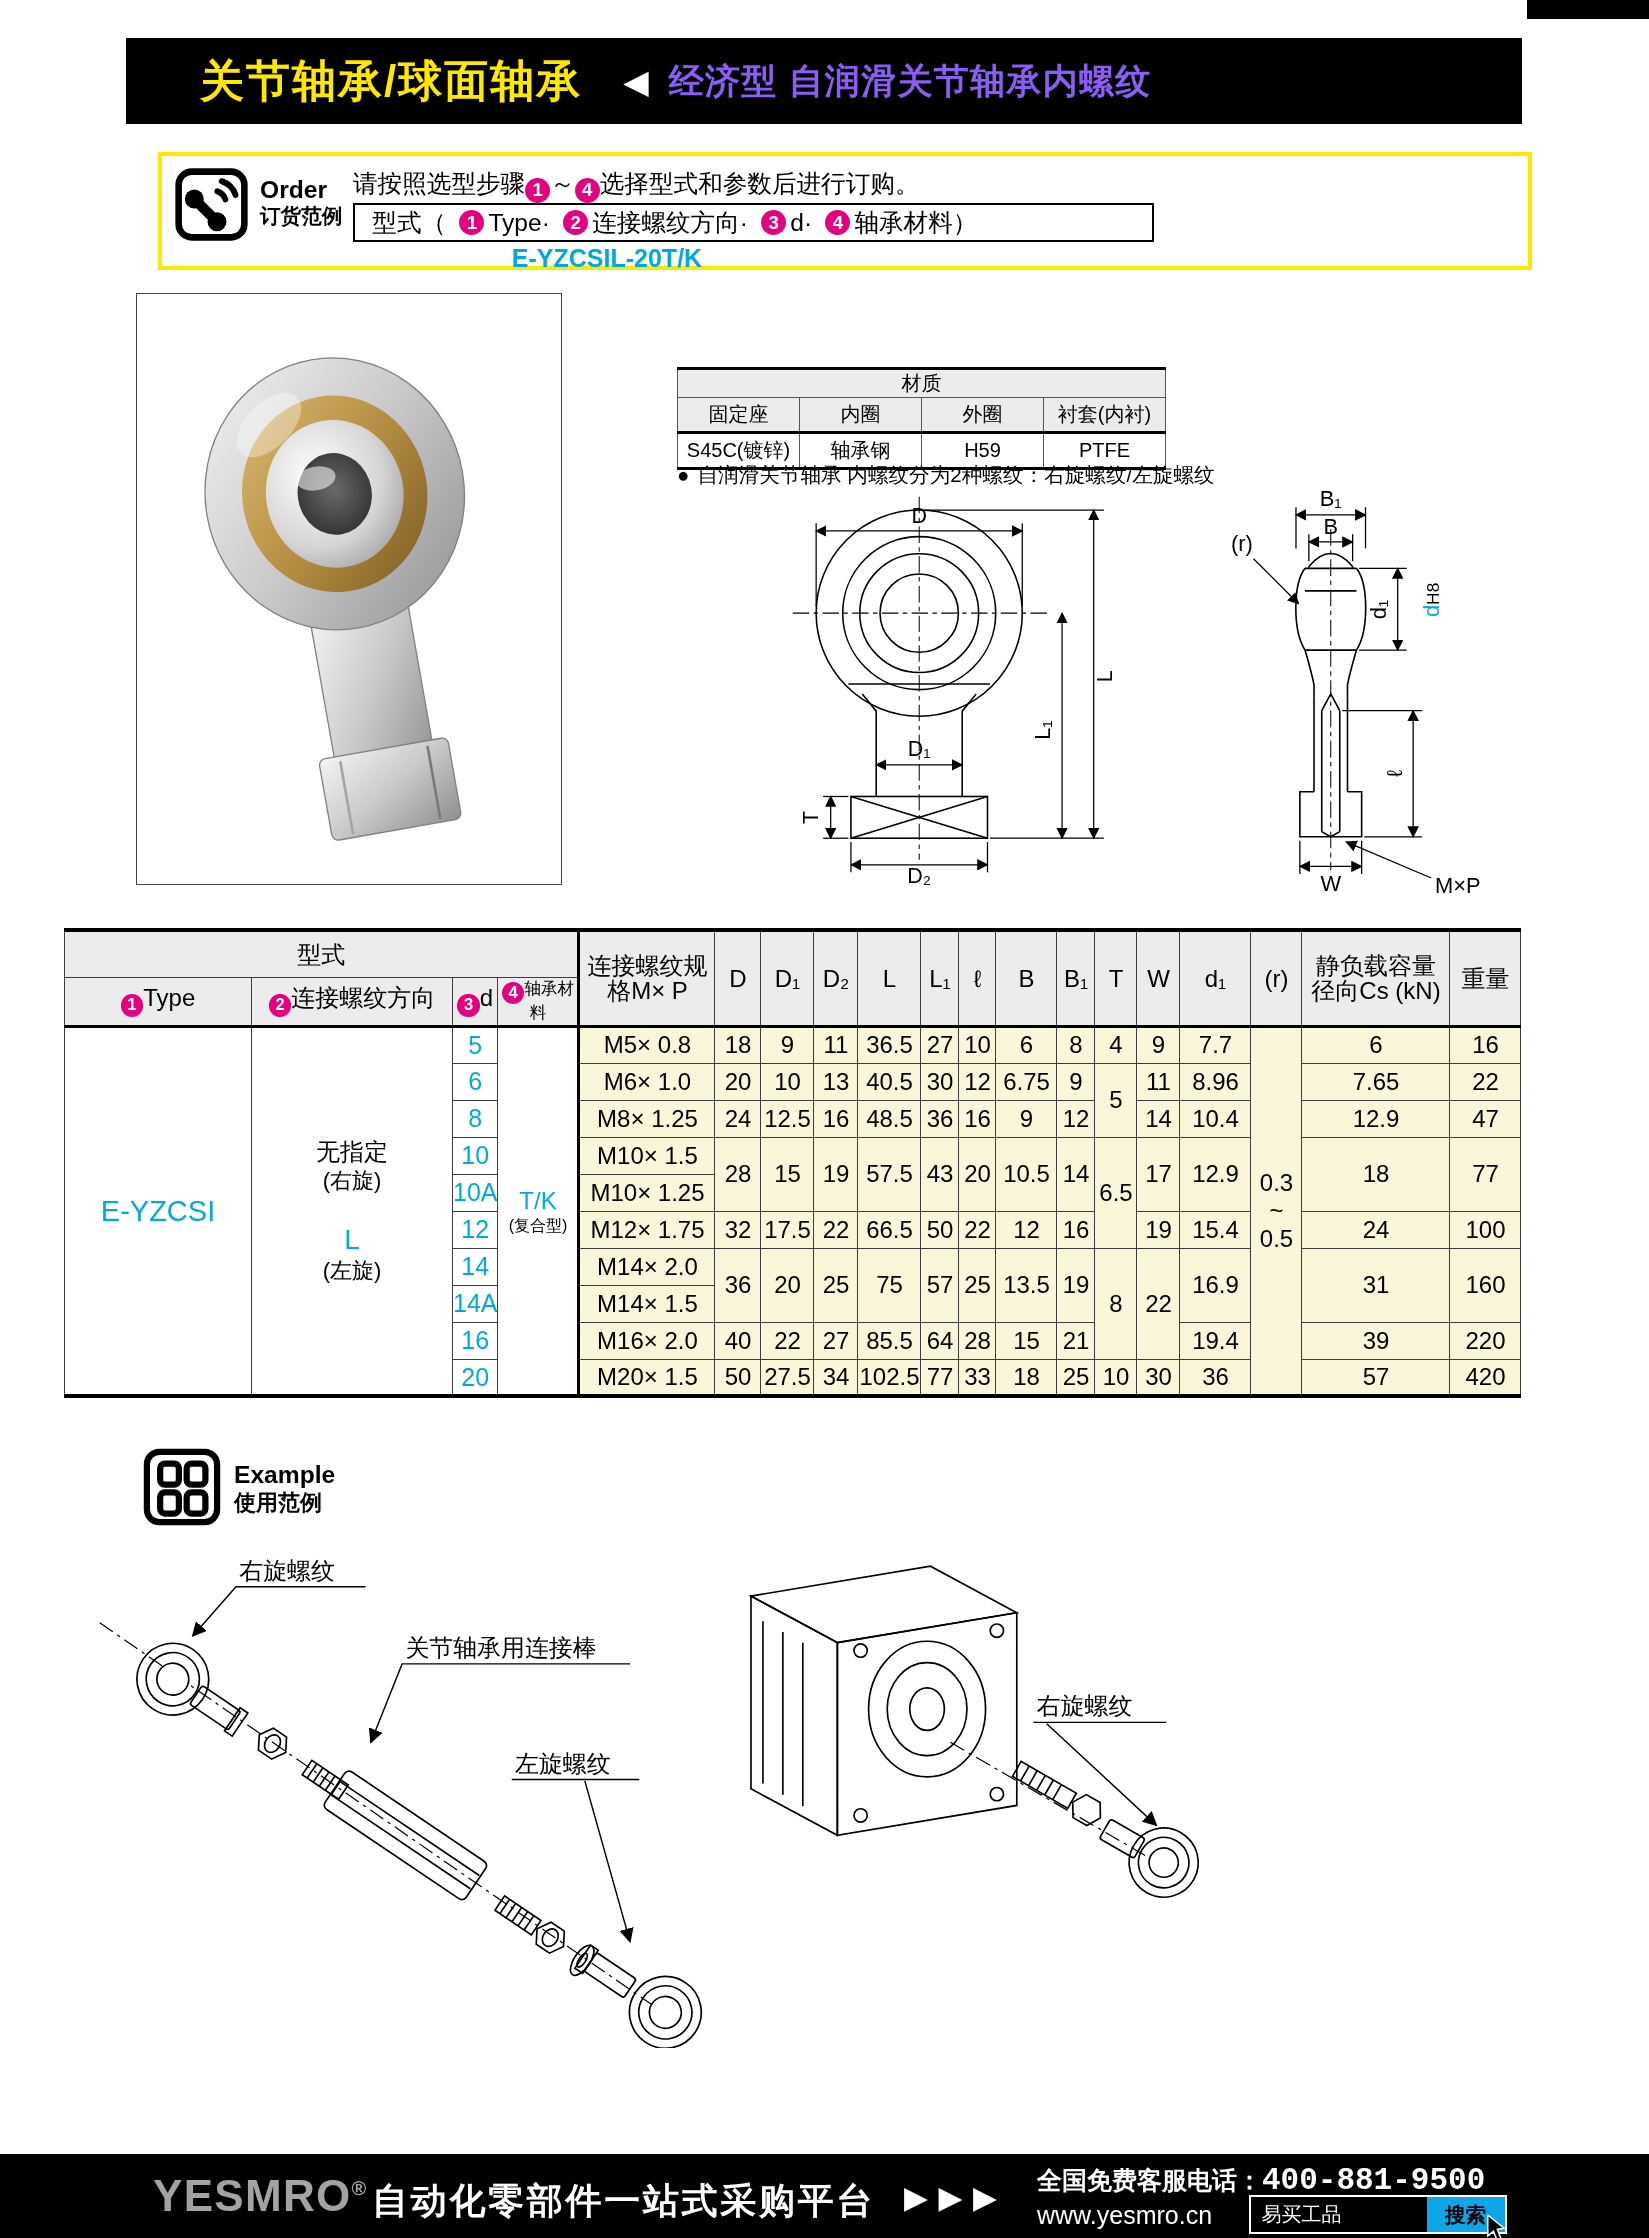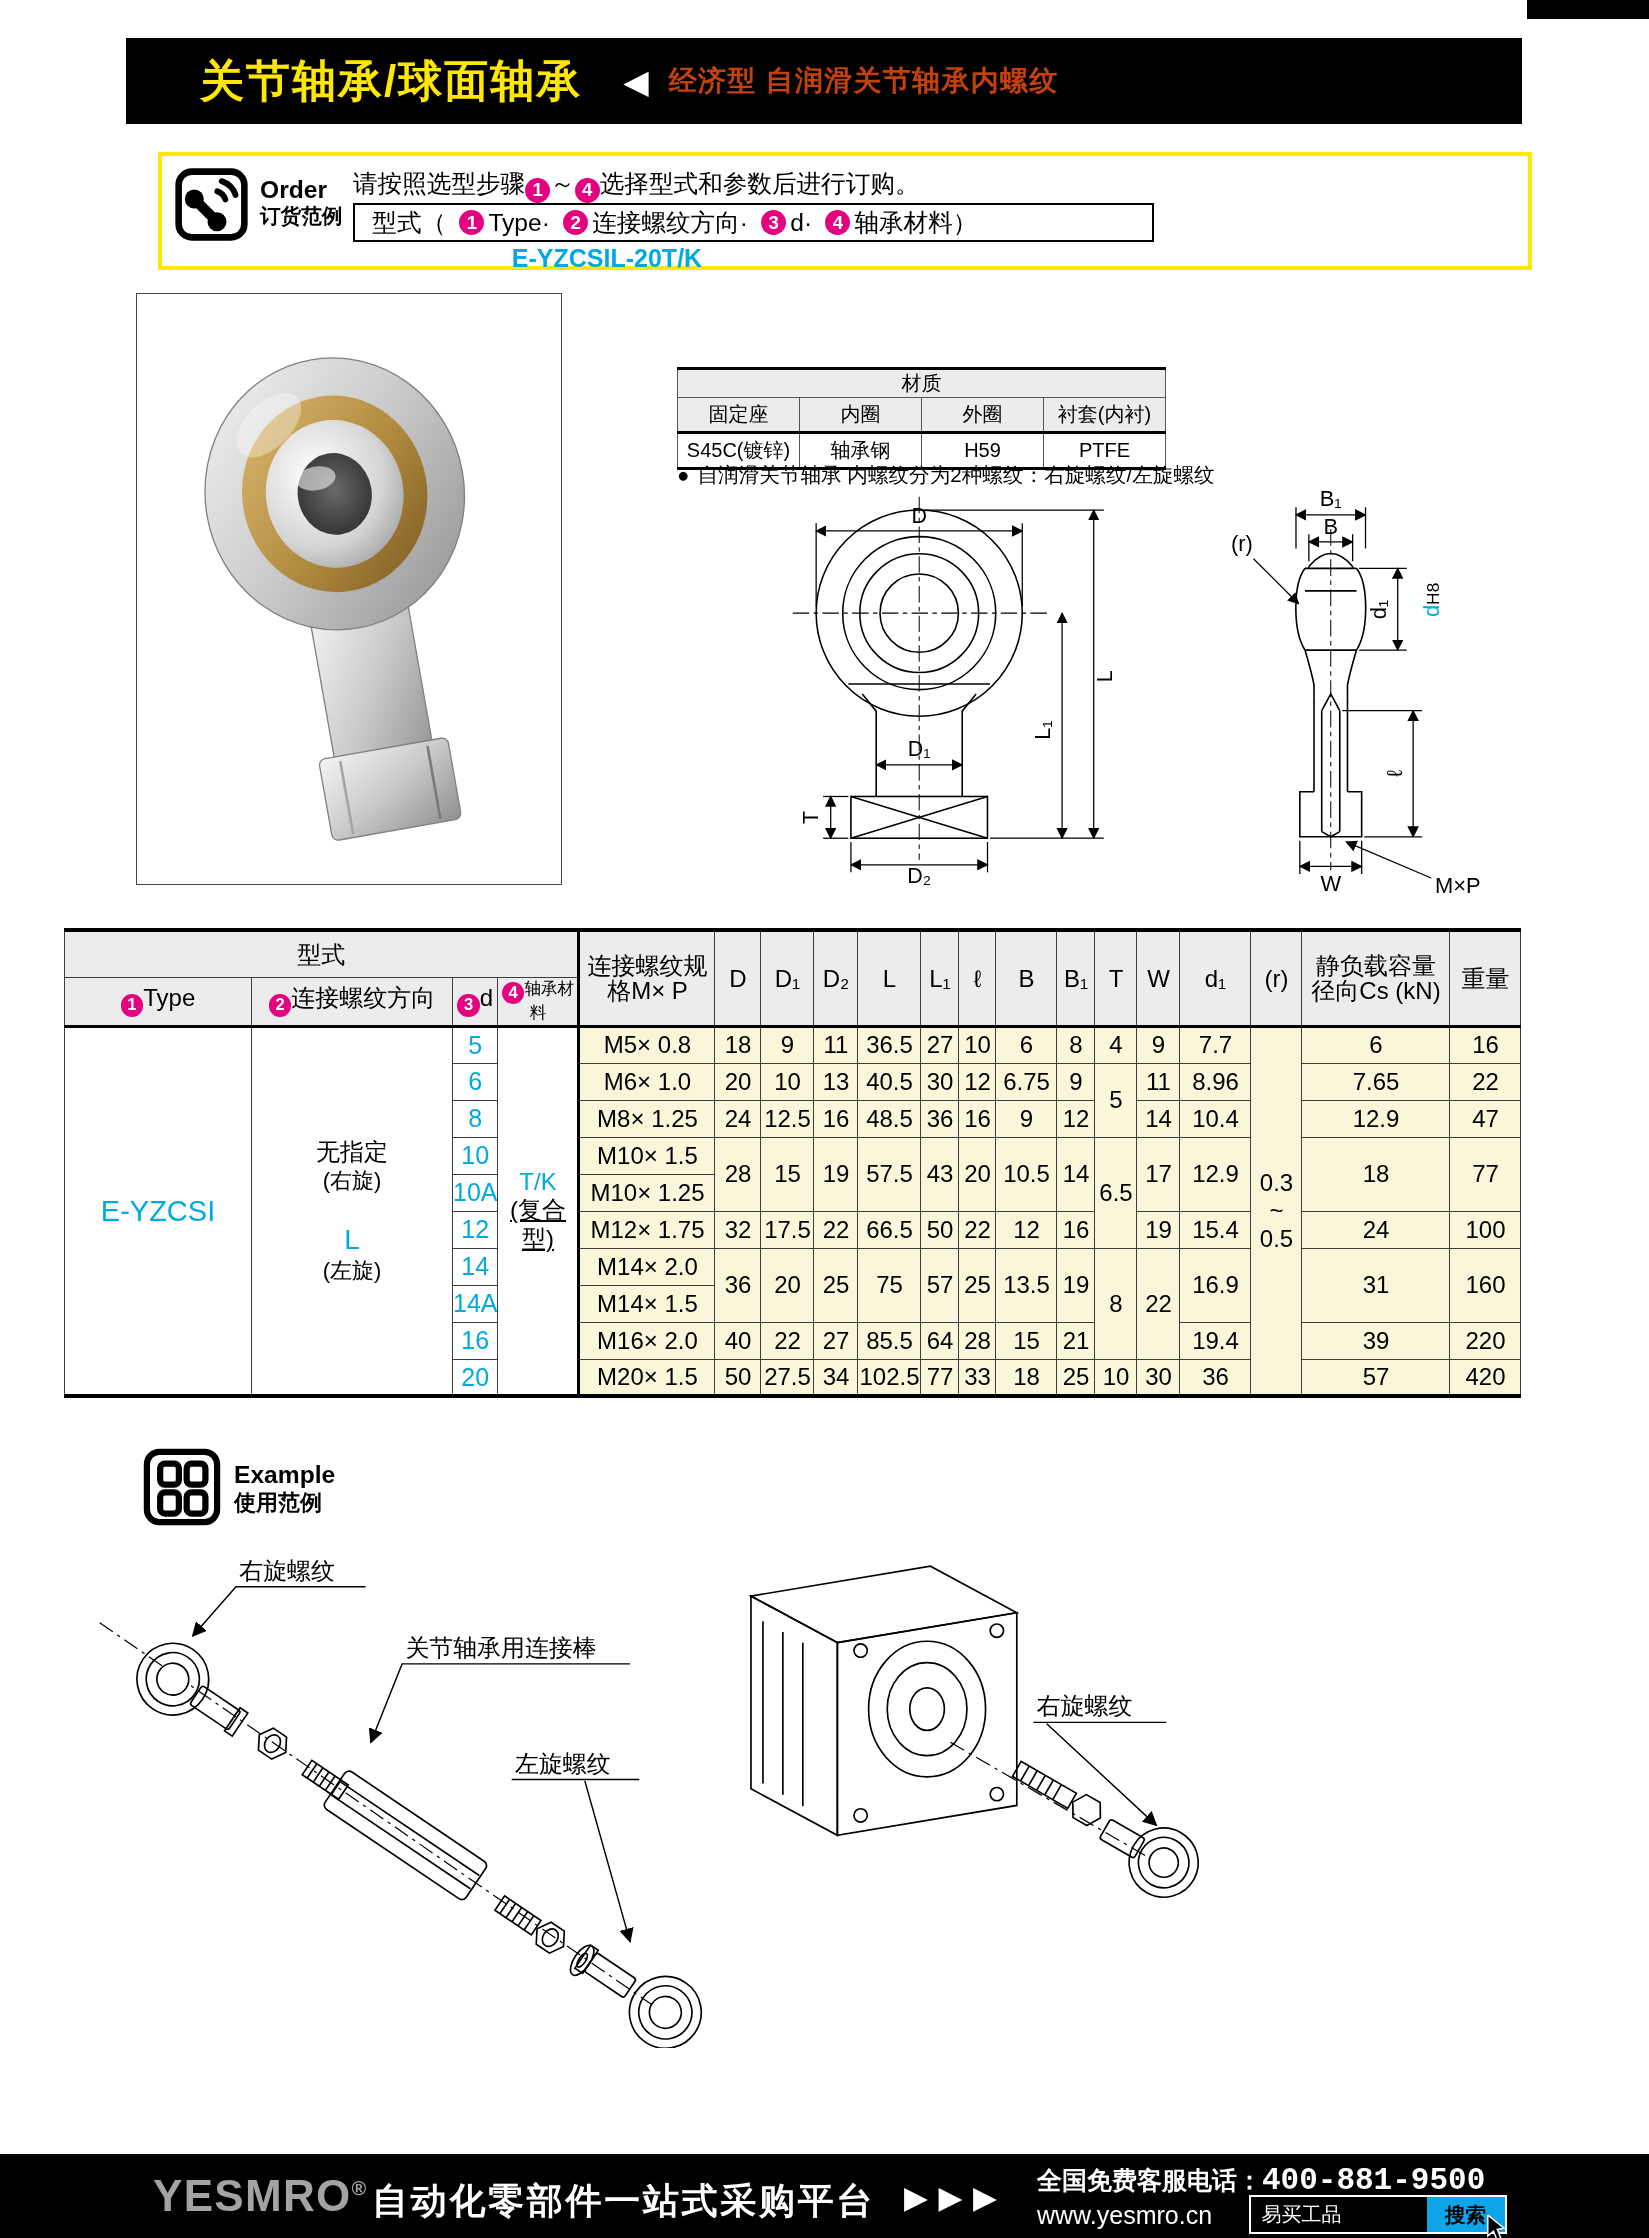--- a/index.html
+++ b/index.html
@@ -7,21 +7,21 @@
   #page{position:relative;width:1650px;height:2239px;background:#fff;
         font-family:"Liberation Sans","DejaVu Sans",sans-serif;color:#000;overflow:hidden;}
   svg text{font-family:"Liberation Sans","DejaVu Sans",sans-serif;}
 
   
   #bleed-tr{position:absolute;left:1527px;top:0;width:123px;height:18.6px;background:#000;}
   #title-bar{position:absolute;left:126px;top:38px;width:1396px;height:86px;background:#000;
              display:flex;align-items:center;box-sizing:border-box;padding-left:74px;}
   .tb-yellow{color:#FFE800;font-size:44px;font-weight:bold;letter-spacing:2px;}
   .tb-arrow{color:#fff;font-size:33px;margin:0 20px 0 41px;}
-  .tb-white{color:#c2410c;font-size:28px;font-weight:bold;letter-spacing:1.3px;}
+  .tb-white{color:#8b5cf6;font-size:35px;font-weight:bold;letter-spacing:1.3px;}
 
   
   #order-box{position:absolute;left:136px;top:152px;width:1366px;height:110px;border:4.7px solid #FFE800;margin-left:22px;}
   #order-icon{position:absolute;left:13.3px;top:12px;width:73px;height:73px;}
   #order-labels{position:absolute;left:98px;top:20px;line-height:1.15;}
   .order-en{font-size:24.6px;font-weight:bold;}
   .order-zh{font-size:20.6px;font-weight:bold;}
   #order-instruction{position:absolute;left:191px;top:10.6px;font-size:24.6px;}
   .circle{display:inline-flex;align-items:center;justify-content:center;width:25px;height:25px;border-radius:50%;
           background:#E4007F;color:#fff;font-weight:bold;font-size:18.6px;vertical-align:-4.7px;}
@@ -67,21 +67,21 @@
   #spec-table .sep-l{border-left:3.3px solid #000;}
   #spec-table .c{background:#FAF6DA;}
   .cyan{color:#00A9E0;}
   #spec-table .type-cell{font-size:29px;color:#00A9E0;}
   #spec-table .d-cell{color:#00A9E0;font-size:25px;}
   #spec-table .dir-cell div{font-size:24px;line-height:1.25;}
   #spec-table .dir-cell .s{font-size:22px;}
   #spec-table .dir-cell .big{font-size:28px;margin-top:26.6px;}
   #spec-table .mat-cell div{line-height:1.2;}
   #spec-table .mat-cell .l1{font-size:24px;}
-  #spec-table .mat-cell .s{font-size:24px;text-decoration:underline;}
+  #spec-table .mat-cell .s{font-size:16px;}
   #spec-table .small{font-size:16.6px;}
   #spec-table .mxp{font-size:24px;}
   #spec-table .r-cell div{line-height:1.15;font-size:24px;}
 
   
   #example-icon{position:absolute;left:143px;top:1448px;width:78px;height:78px;}
   #example-labels{position:absolute;left:234px;top:1460px;line-height:1.2;}
   .ex-en{font-size:24.6px;font-weight:bold;}
   .ex-zh{font-size:22px;font-weight:bold;}
   #example-svg{position:absolute;left:73px;top:1523px;width:1130px;height:525px;}

